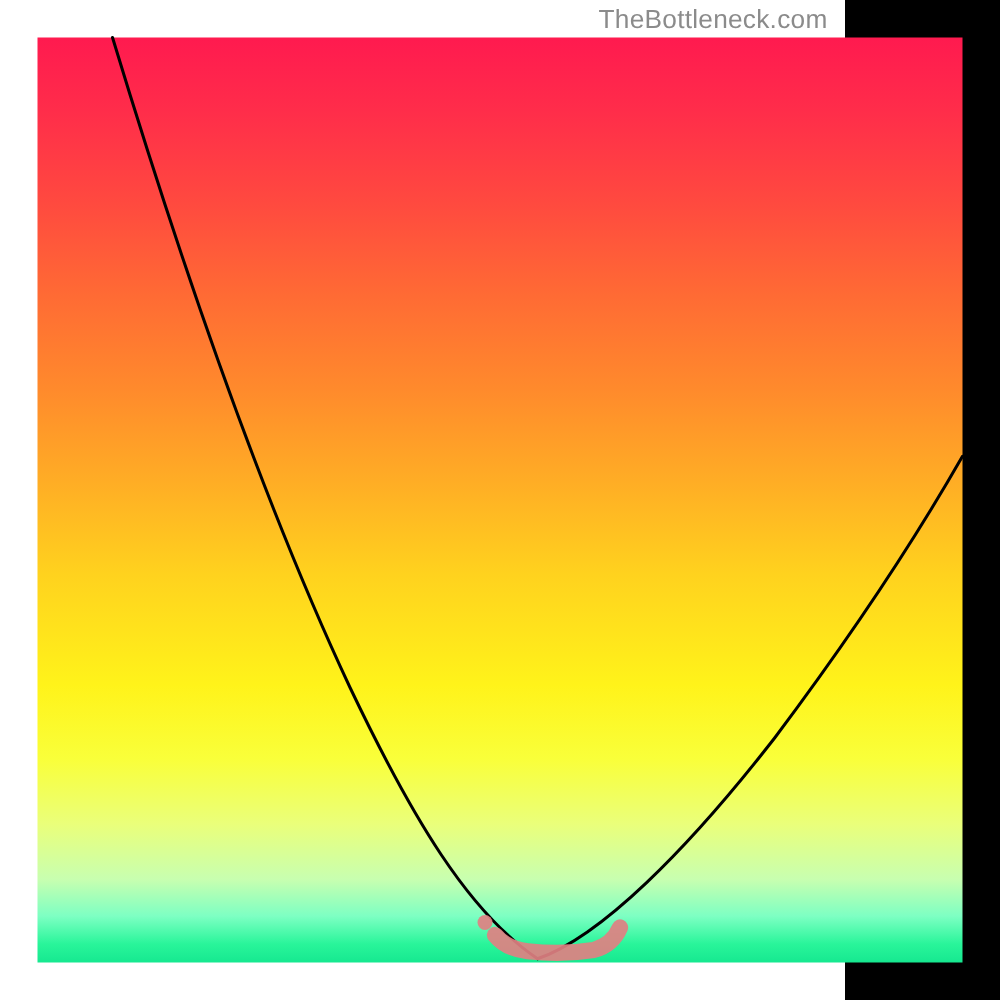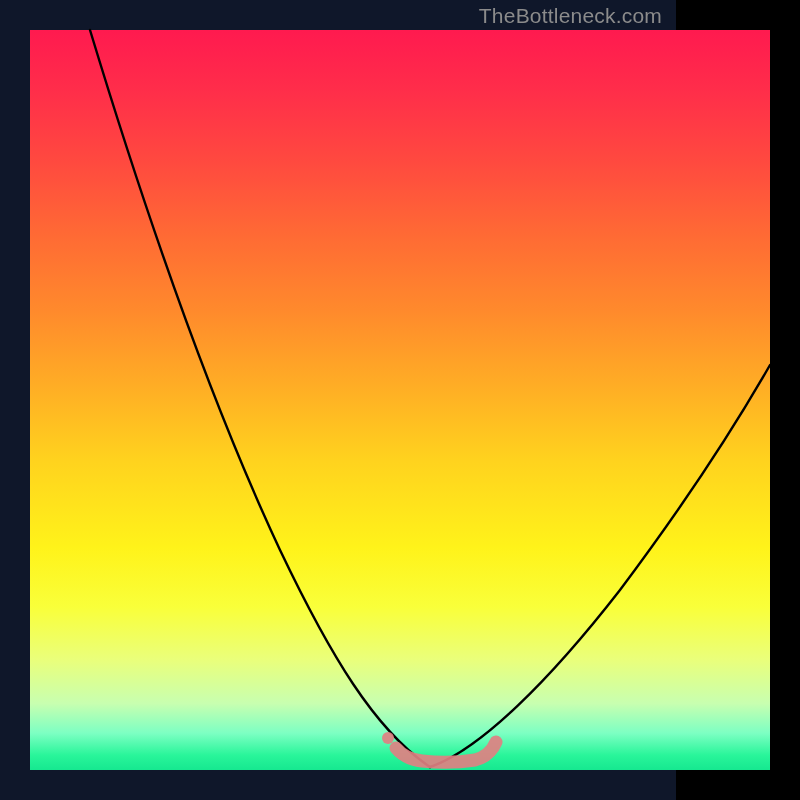--- a/index.html
+++ b/index.html
@@ -10,21 +10,21 @@
     background: #000;
     overflow: hidden;
     font-family: Arial, Helvetica, sans-serif;
   }
   .frame {
     position: absolute;
     top: 0;
     left: 0;
     width: 676px;
     height: 800px;
-    background: #0f172a;
+    background: #ffffff;
   }
   .plot {
     position: absolute;
     top: 30px;
     left: 30px;
     width: 740px;
     height: 740px;
     background: linear-gradient(
       to bottom,
       #ff1a4f 0%,

